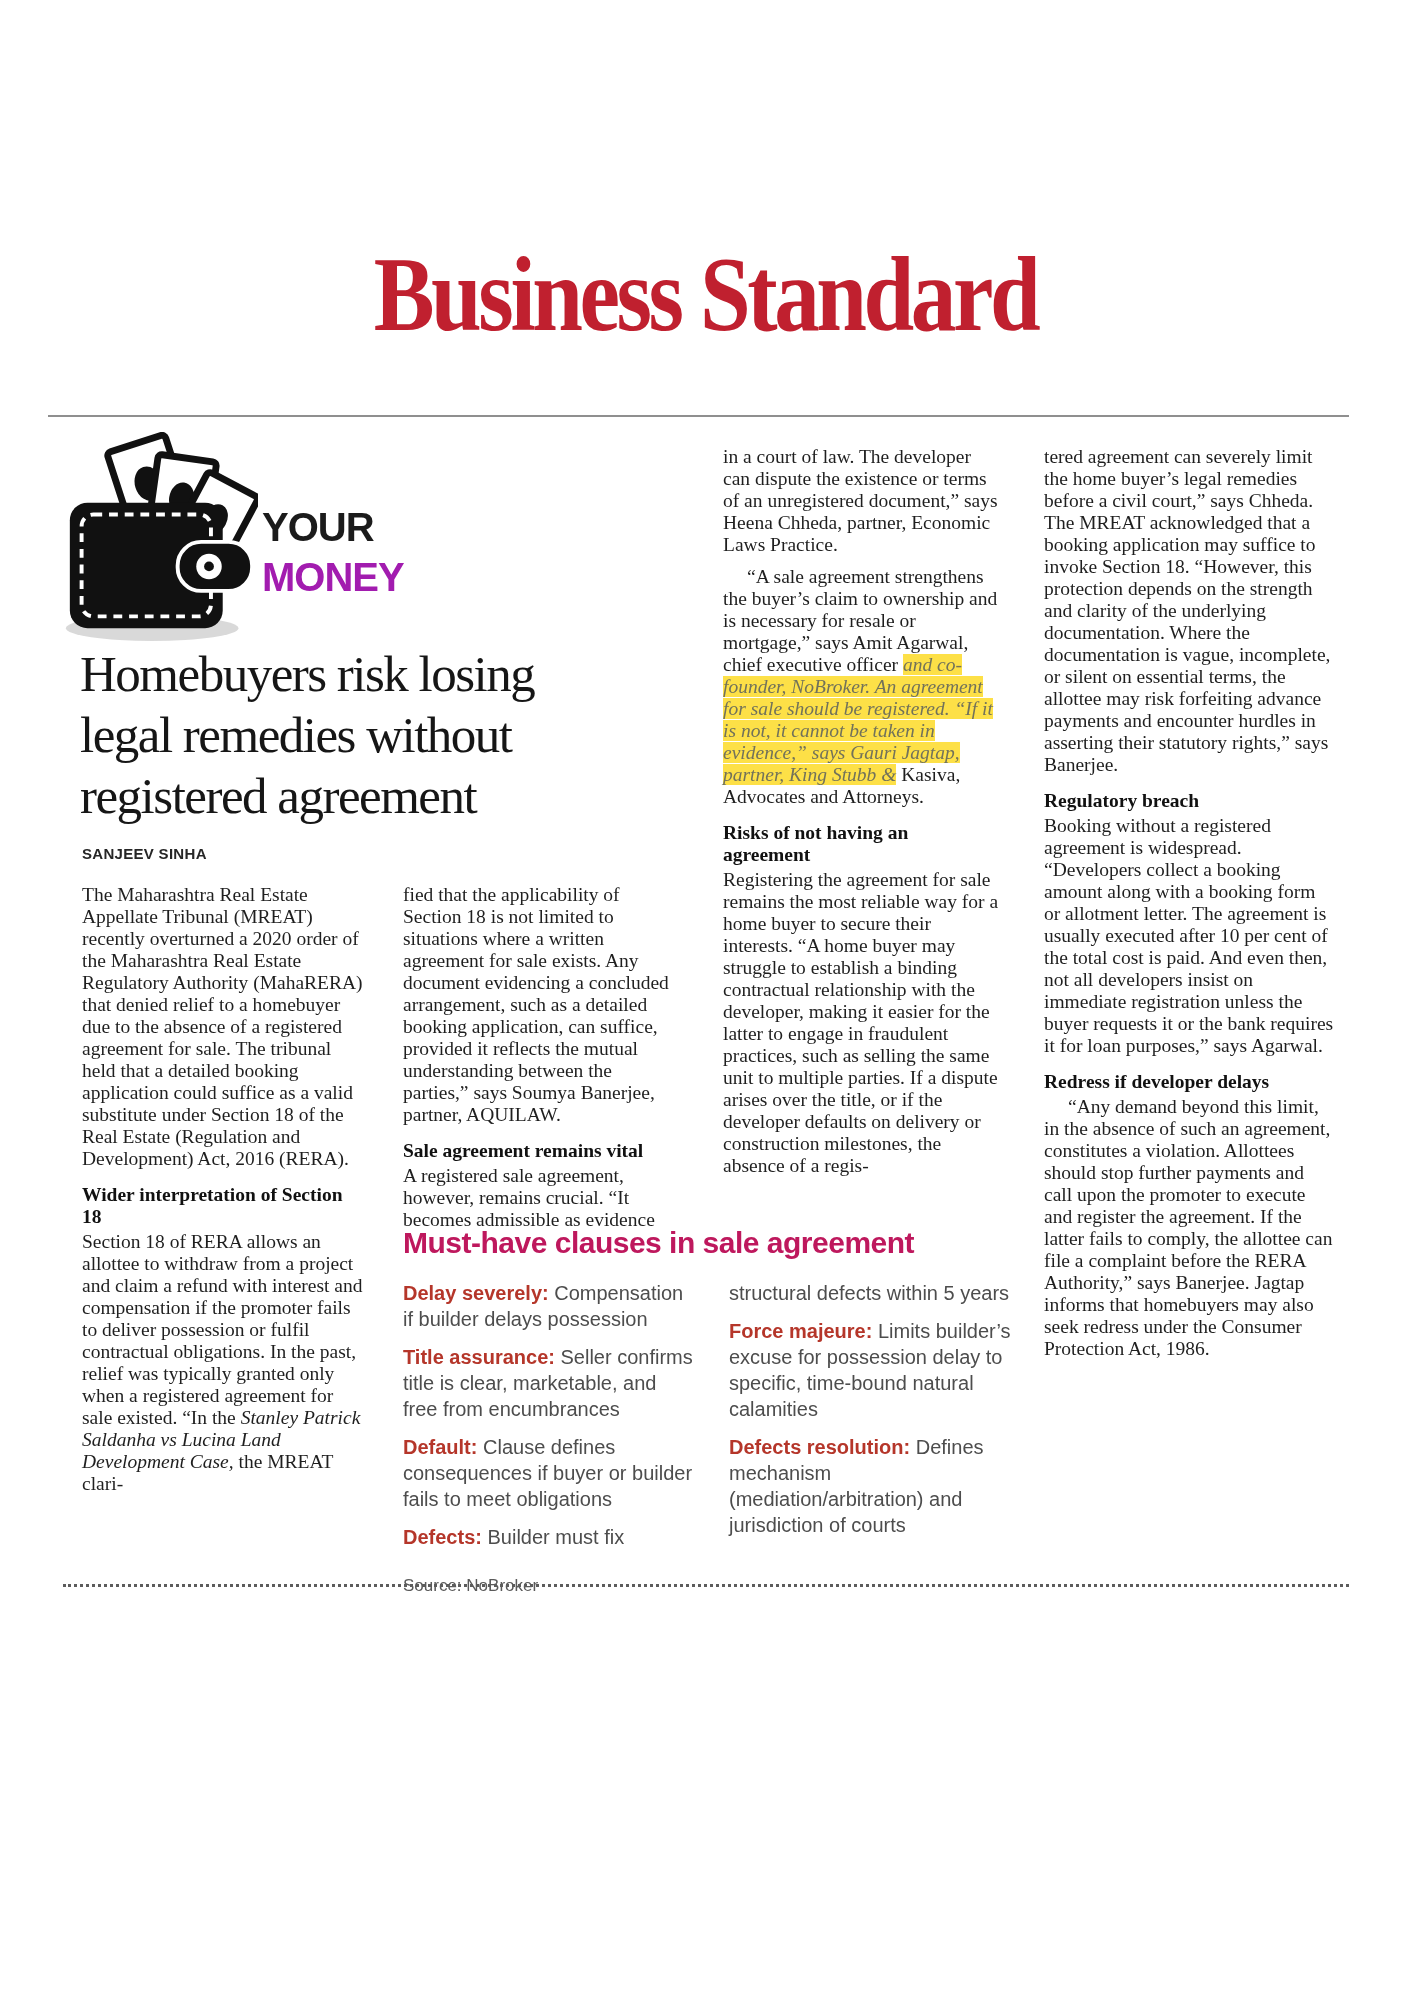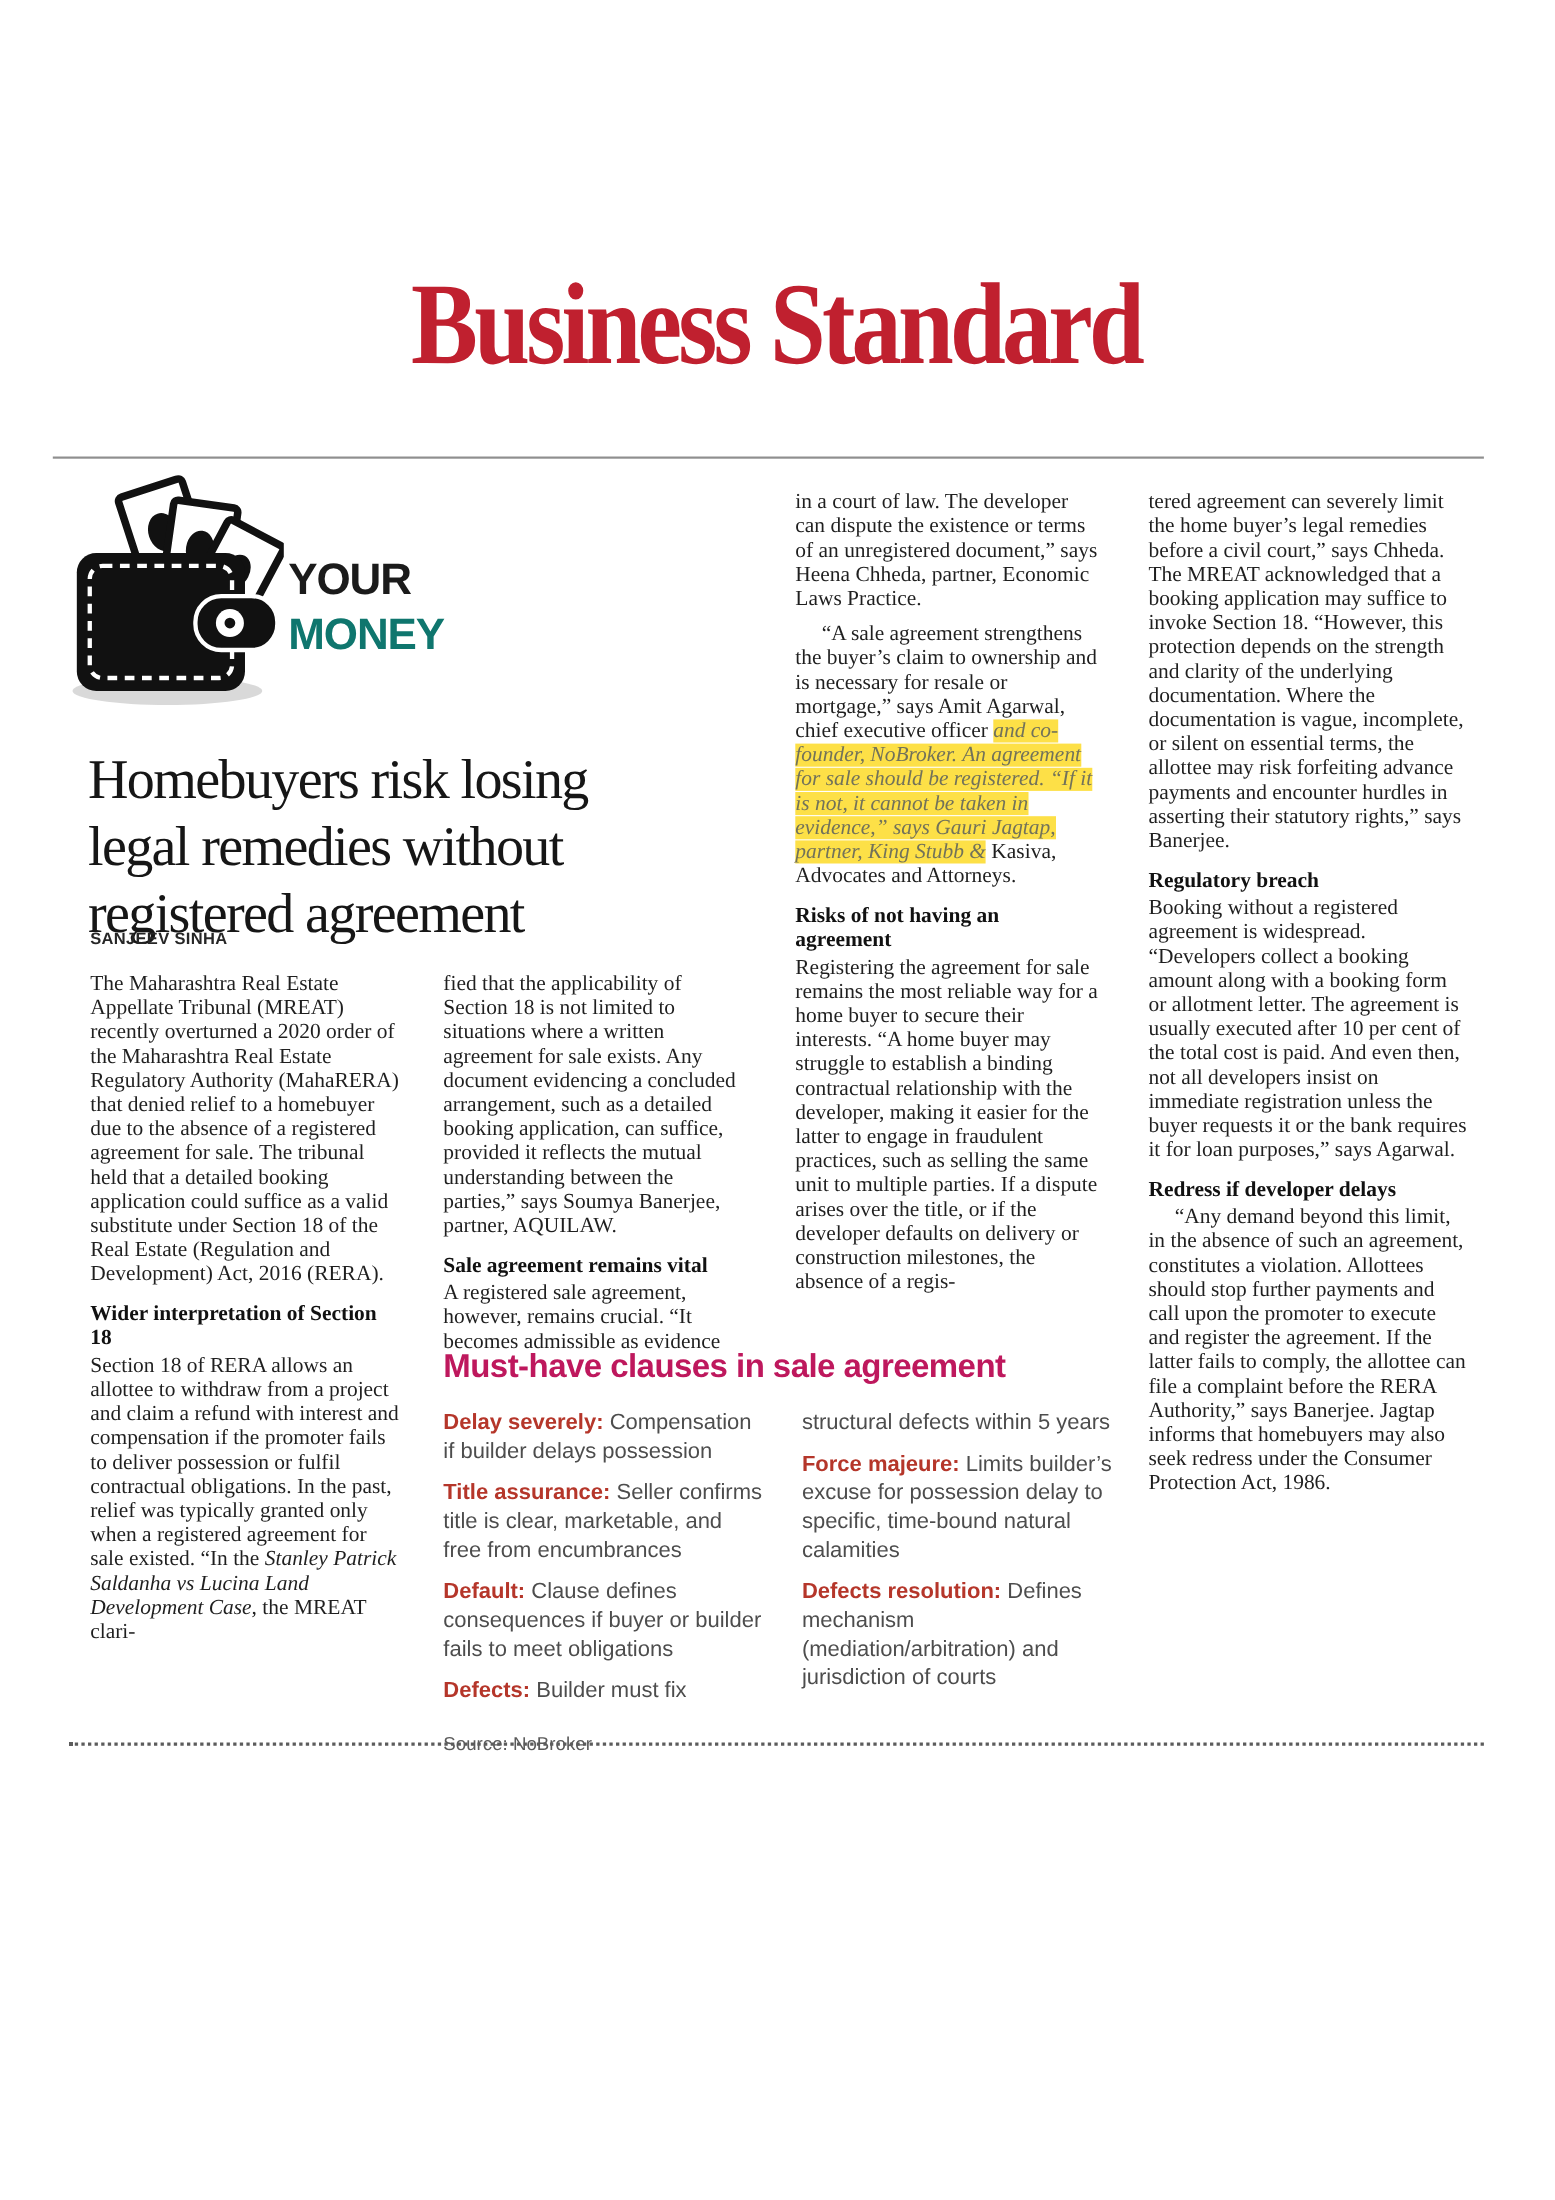--- a/index.html
+++ b/index.html
@@ -9,23 +9,23 @@
   .masthead{position:absolute;left:63px;top:242px;width:1285px;text-align:center;
             font-family:"Liberation Serif", serif;font-weight:bold;font-size:106px;
             line-height:106px;color:#c0202f;letter-spacing:-4px;white-space:nowrap;
             transform:scaleX(.86);transform-origin:center;}
   .rule{position:absolute;left:48px;top:415px;width:1301px;height:2px;background:#8f8f8f;}
   
   .kicker-icon{position:absolute;left:62px;top:432px;width:196px;height:210px;}
   .kicker-text{position:absolute;left:262px;top:502px;font-family:"Liberation Sans", sans-serif;
                font-weight:bold;font-size:40px;line-height:50px;letter-spacing:-1px;}
   .kicker-text .w1{color:#1b1b1b;}
-  .kicker-text .w2{color:#0f766e;}
+  .kicker-text .w2{color:#a21caf;}
   
-  .headline{position:absolute;left:80px;top:679px;width:480px;font-size:51px;line-height:61px;
+  .headline{position:absolute;left:80px;top:644px;width:480px;font-size:51px;line-height:61px;
             color:#161616;letter-spacing:-1.5px;font-weight:normal;margin:0;}
   .byline{position:absolute;left:82px;top:845px;font-family:"Liberation Sans", sans-serif;
           font-weight:bold;font-size:15px;color:#262626;letter-spacing:.3px;}
   
   .col{position:absolute;font-size:19.5px;line-height:22px;color:#1f1f1f;text-align:left;}
   .col p{margin:0 0 10px 0;}
   .col p.indent{text-indent:24px;}
   .col h4{font-size:19.5px;line-height:22px;margin:14px 0 3px 0;color:#111;
           font-family:"Liberation Serif", serif;}
   .col .it{font-style:italic;}

